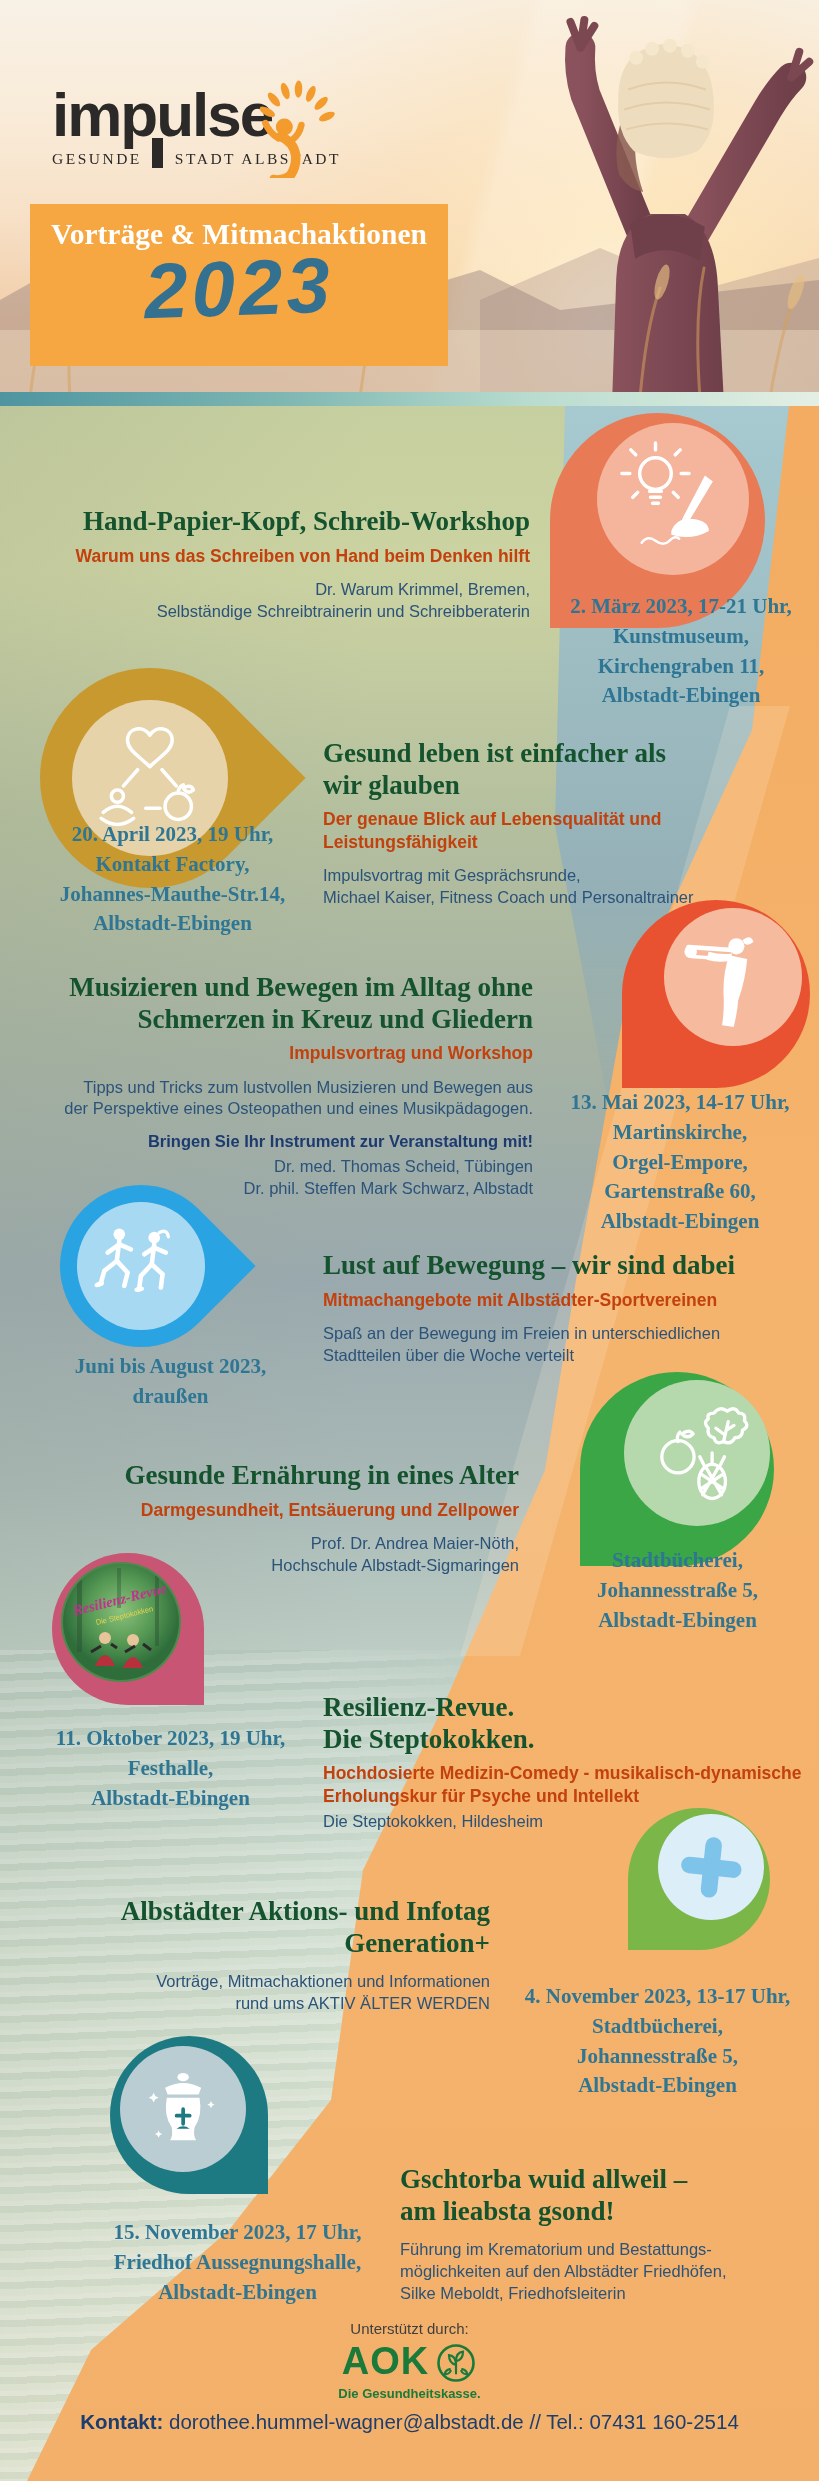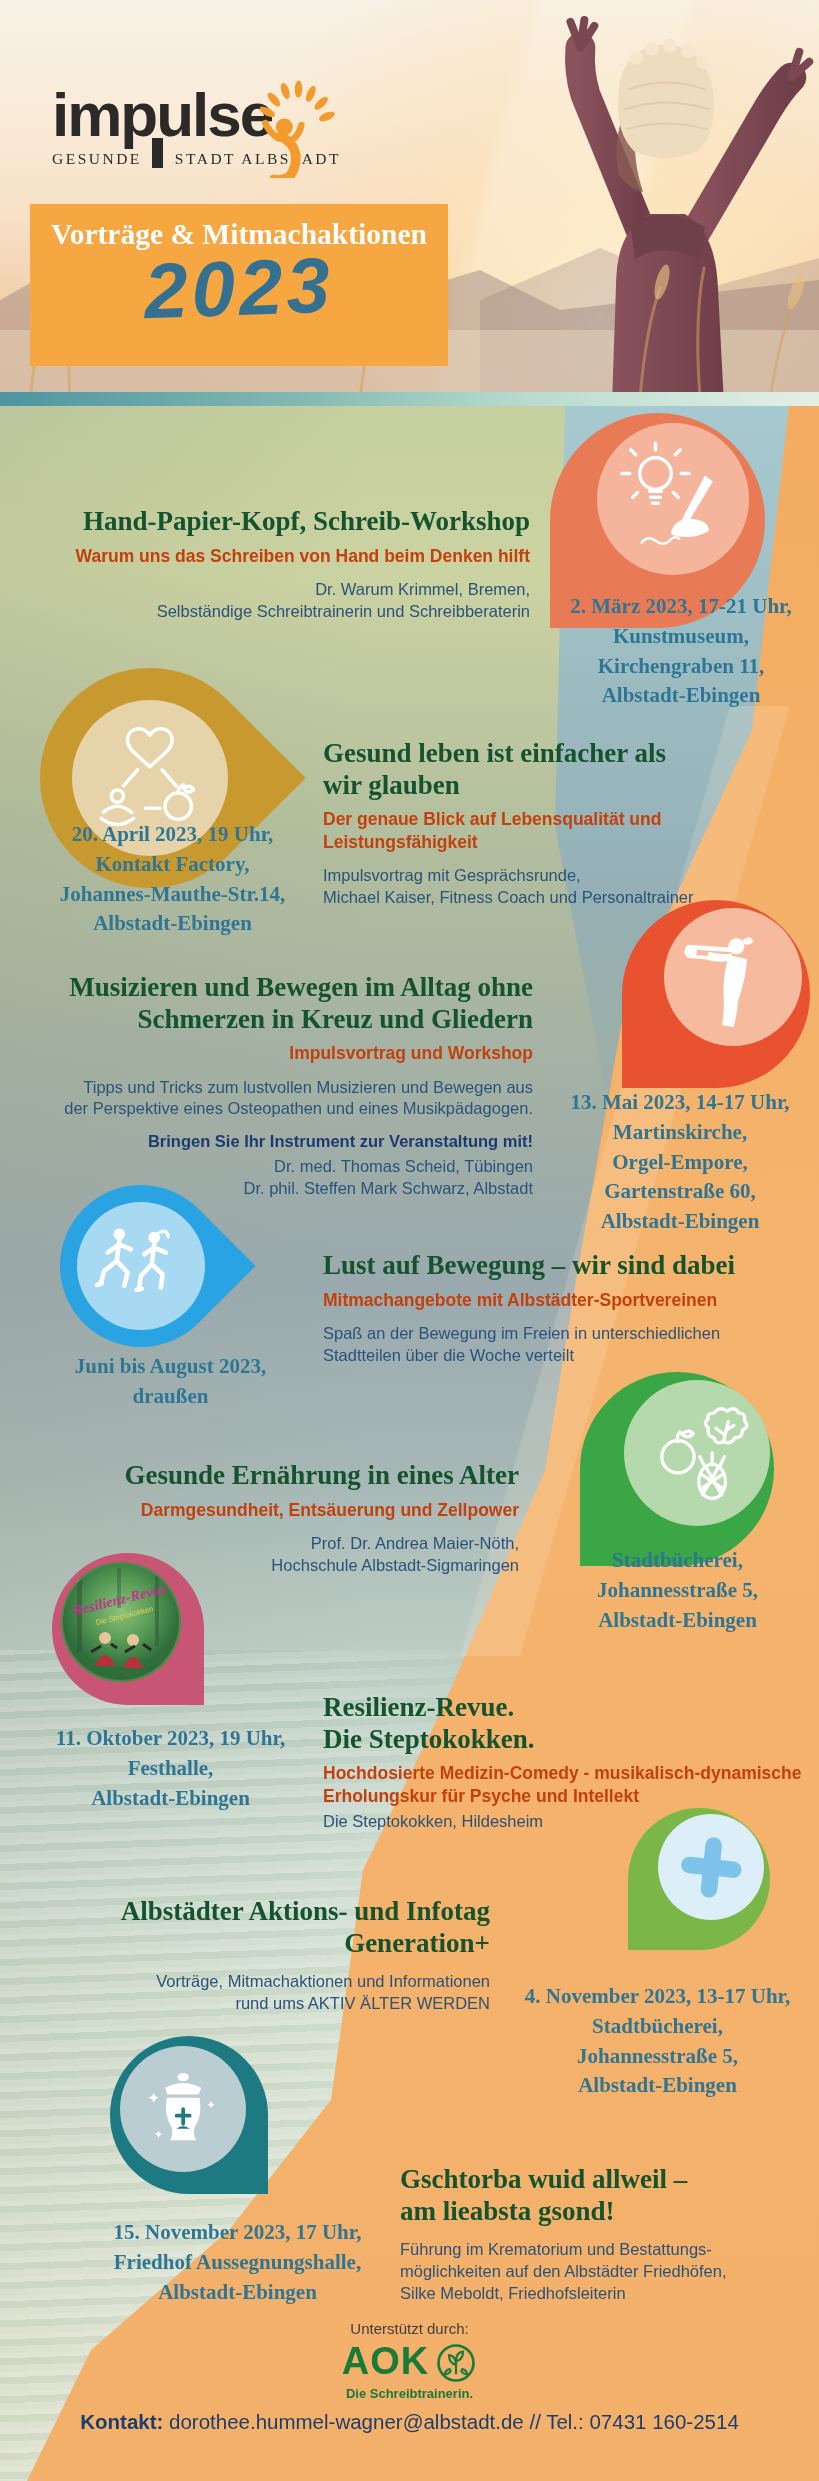--- a/index.html
+++ b/index.html
@@ -441,19 +441,19 @@
         <circle cx="24" cy="24" r="20" fill="none" stroke="#1a7a3a" stroke-width="3"></circle>
         <g stroke="#1a7a3a" stroke-width="2.5" fill="none" stroke-linecap="round">
           <path d="M24 36 V20"></path>
           <path d="M24 26 q-8 -2 -8 -11 q8 1 8 11"></path>
           <path d="M24 22 q8 -2 8 -11 q-8 1 -8 11"></path>
           <path d="M17 31 q-5 1 -6 6 q5 0 7 -4"></path>
           <path d="M31 31 q5 1 6 6 q-5 0 -7 -4"></path>
         </g>
       </svg>
     </div>
-    <div class="aok-tag">Die Schreibtrainerin.</div>
+    <div class="aok-tag">Die Gesundheitskasse.</div>
   </div>
   <div class="abs contact">
     <b>Kontakt:</b><span> dorothee.hummel-wagner@albstadt.de // Tel.: 07431 160-2514</span>
   </div>
 
 </div>
 
 </body></html>

